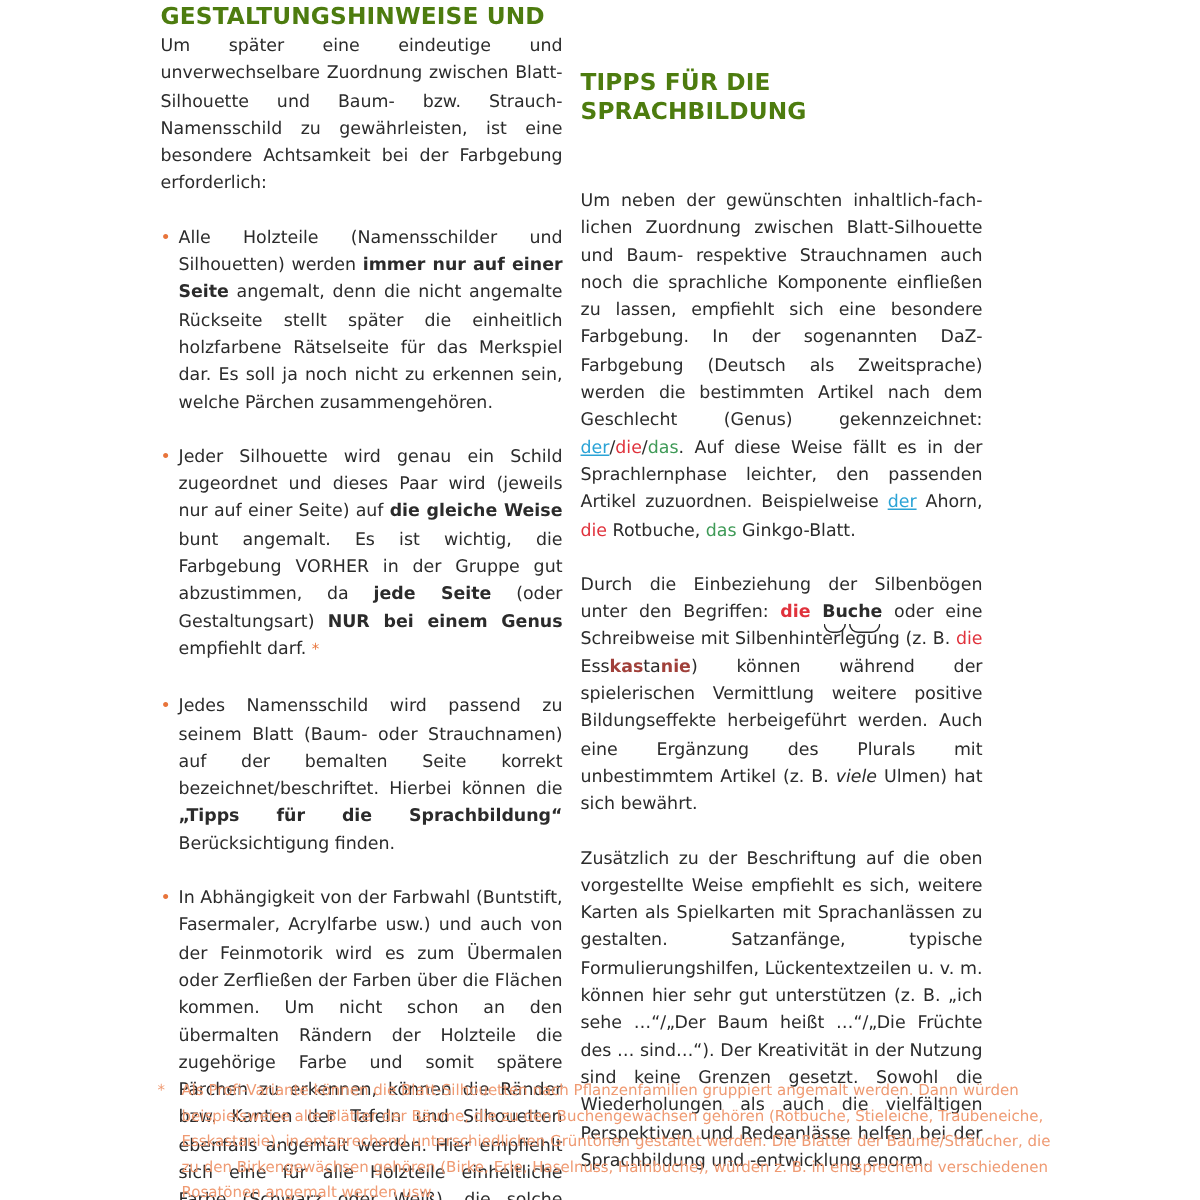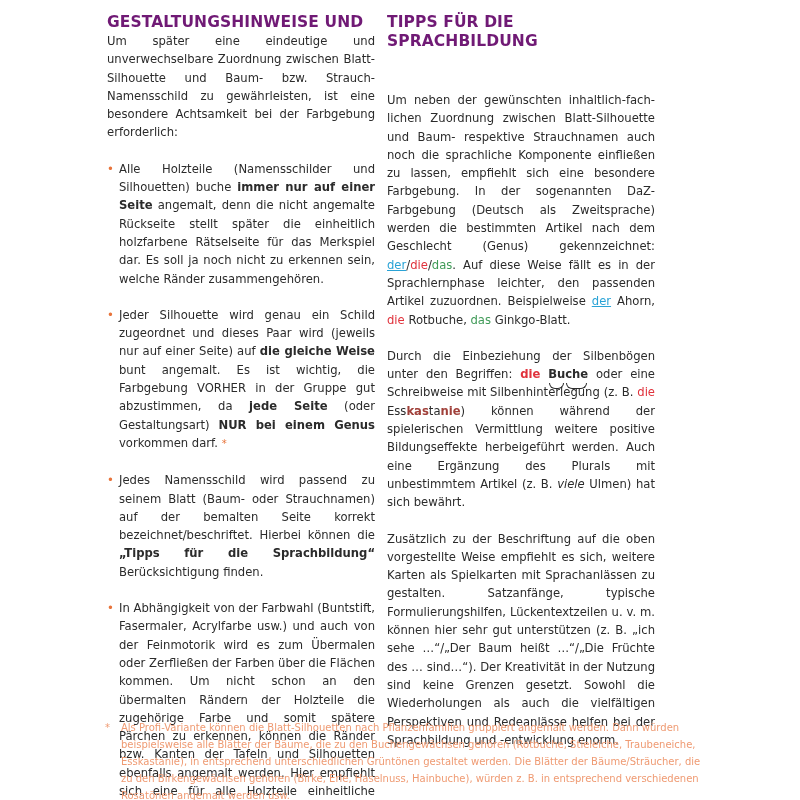--- a/index.html
+++ b/index.html
@@ -1,21 +1,21 @@
 <!DOCTYPE html>
 <html><head>
 <meta charset="utf-8">
 <style>
   html, body { margin:0; padding:0; }
   body { width:800px; height:800px; background:#ffffff; position:relative; overflow:hidden;
          font-family:"DejaVu Sans", sans-serif; color:#2b2b2b; }
   .col { position:absolute; top:0; width:268px; }
   .col-left { left:107px; }
-  .col-right { left:387px; }
-  h2 { margin:0; padding-top:13px; color:#701a75; font-size:15.5px; line-height:19px; font-weight:bold;
+  .col-right { left:387px;margin-top:44px; }
+  h2 { margin:0; padding-top:2px; color:#4d7c0f; font-size:15.5px; line-height:19px; font-weight:bold;
        letter-spacing:0.1px; }
   p { margin:0; font-size:11.6px; line-height:18.3px; text-align:justify; hyphens:manual; }
   .intro-left { }
   .intro-right { margin-top:40px; }
   .bullets { list-style:none; margin:18px 0 0 0; padding:0; }
   .bullets li { position:relative; padding-left:12px; margin-bottom:18px; }
   .bullets li .dot { position:absolute; left:0; top:0; color:#e8743b; font-size:11.6px; line-height:18.3px; }
   .right-p { margin-top:18px; }
   b { font-weight:bold; }
   .star { color:#e8743b; font-size:10px; }
@@ -37,25 +37,25 @@
 
 <div class="col col-left">
   <h2>
     <span>GESTALTUNGSHINWEISE UND</span><br>
   </h2>
   <p class="intro-left">Um später eine eindeutige und unverwechsel­bare Zuordnung zwischen Blatt-Silhouette und Baum- bzw. Strauch-Namensschild zu gewähr­leisten, ist eine besondere Achtsamkeit bei der Farbgebung erforderlich:</p>
 
   <ul class="bullets">
     <li>
       <span class="dot">•</span>
-      <p><span>Alle Holzteile (Namensschilder und Silhouetten) buche </span><b>immer nur auf einer Seite</b><span> angemalt, denn die nicht angemalte Rückseite stellt später die einheitlich holzfarbene Rätselseite für das Merkspiel dar. Es soll ja noch nicht zu erkennen sein, welche Ränder zusammengehören.</span></p>
+      <p><span>Alle Holzteile (Namensschilder und Silhouetten) werden </span><b>immer nur auf einer Seite</b><span> angemalt, denn die nicht angemalte Rückseite stellt später die einheitlich holzfarbene Rätselseite für das Merkspiel dar. Es soll ja noch nicht zu erkennen sein, welche Pärchen zusammengehören.</span></p>
     </li>
     <li>
       <span class="dot">•</span>
-      <p><span>Jeder Silhouette wird genau ein Schild zuge­ordnet und dieses Paar wird (jeweils nur auf einer Seite) auf </span><b>die gleiche Weise</b><span> bunt angemalt. Es ist wichtig, die Farbgebung VORHER in der Gruppe gut abzustimmen, da </span><b>jede Seite</b><span> (oder Gestaltungsart) </span><b>NUR bei einem Genus</b><span> vorkommen darf.</span> <span class="star">*</span></p>
+      <p><span>Jeder Silhouette wird genau ein Schild zuge­ordnet und dieses Paar wird (jeweils nur auf einer Seite) auf </span><b>die gleiche Weise</b><span> bunt angemalt. Es ist wichtig, die Farbgebung VORHER in der Gruppe gut abzustimmen, da </span><b>jede Seite</b><span> (oder Gestaltungsart) </span><b>NUR bei einem Genus</b><span> empfiehlt darf.</span> <span class="star">*</span></p>
     </li>
     <li>
       <span class="dot">•</span>
       <p><span>Jedes Namensschild wird passend zu seinem Blatt (Baum- oder Strauchnamen) auf der bemal­ten Seite korrekt bezeichnet/beschriftet. Hier­bei können die </span><b>„Tipps für die Sprachbildung“</b><span> Berücksichtigung finden.</span></p>
     </li>
     <li>
       <span class="dot">•</span>
       <p>In Abhängigkeit von der Farbwahl (Buntstift, Fasermaler, Acrylfarbe usw.) und auch von der Feinmotorik wird es zum Übermalen oder Zer­fließen der Farben über die Flächen kommen. Um nicht schon an den übermalten Rändern der Holzteile die zugehörige Farbe und somit spä­tere Pärchen zu erkennen, können die Ränder bzw. Kanten der Tafeln und Silhouetten eben­falls angemalt werden. Hier empfiehlt sich eine für alle Holzteile einheitliche Farbe (Schwarz oder Weiß), die solche übermalten Bereiche kaschieren/überdecken kann.</p>
     </li>
   </ul>

